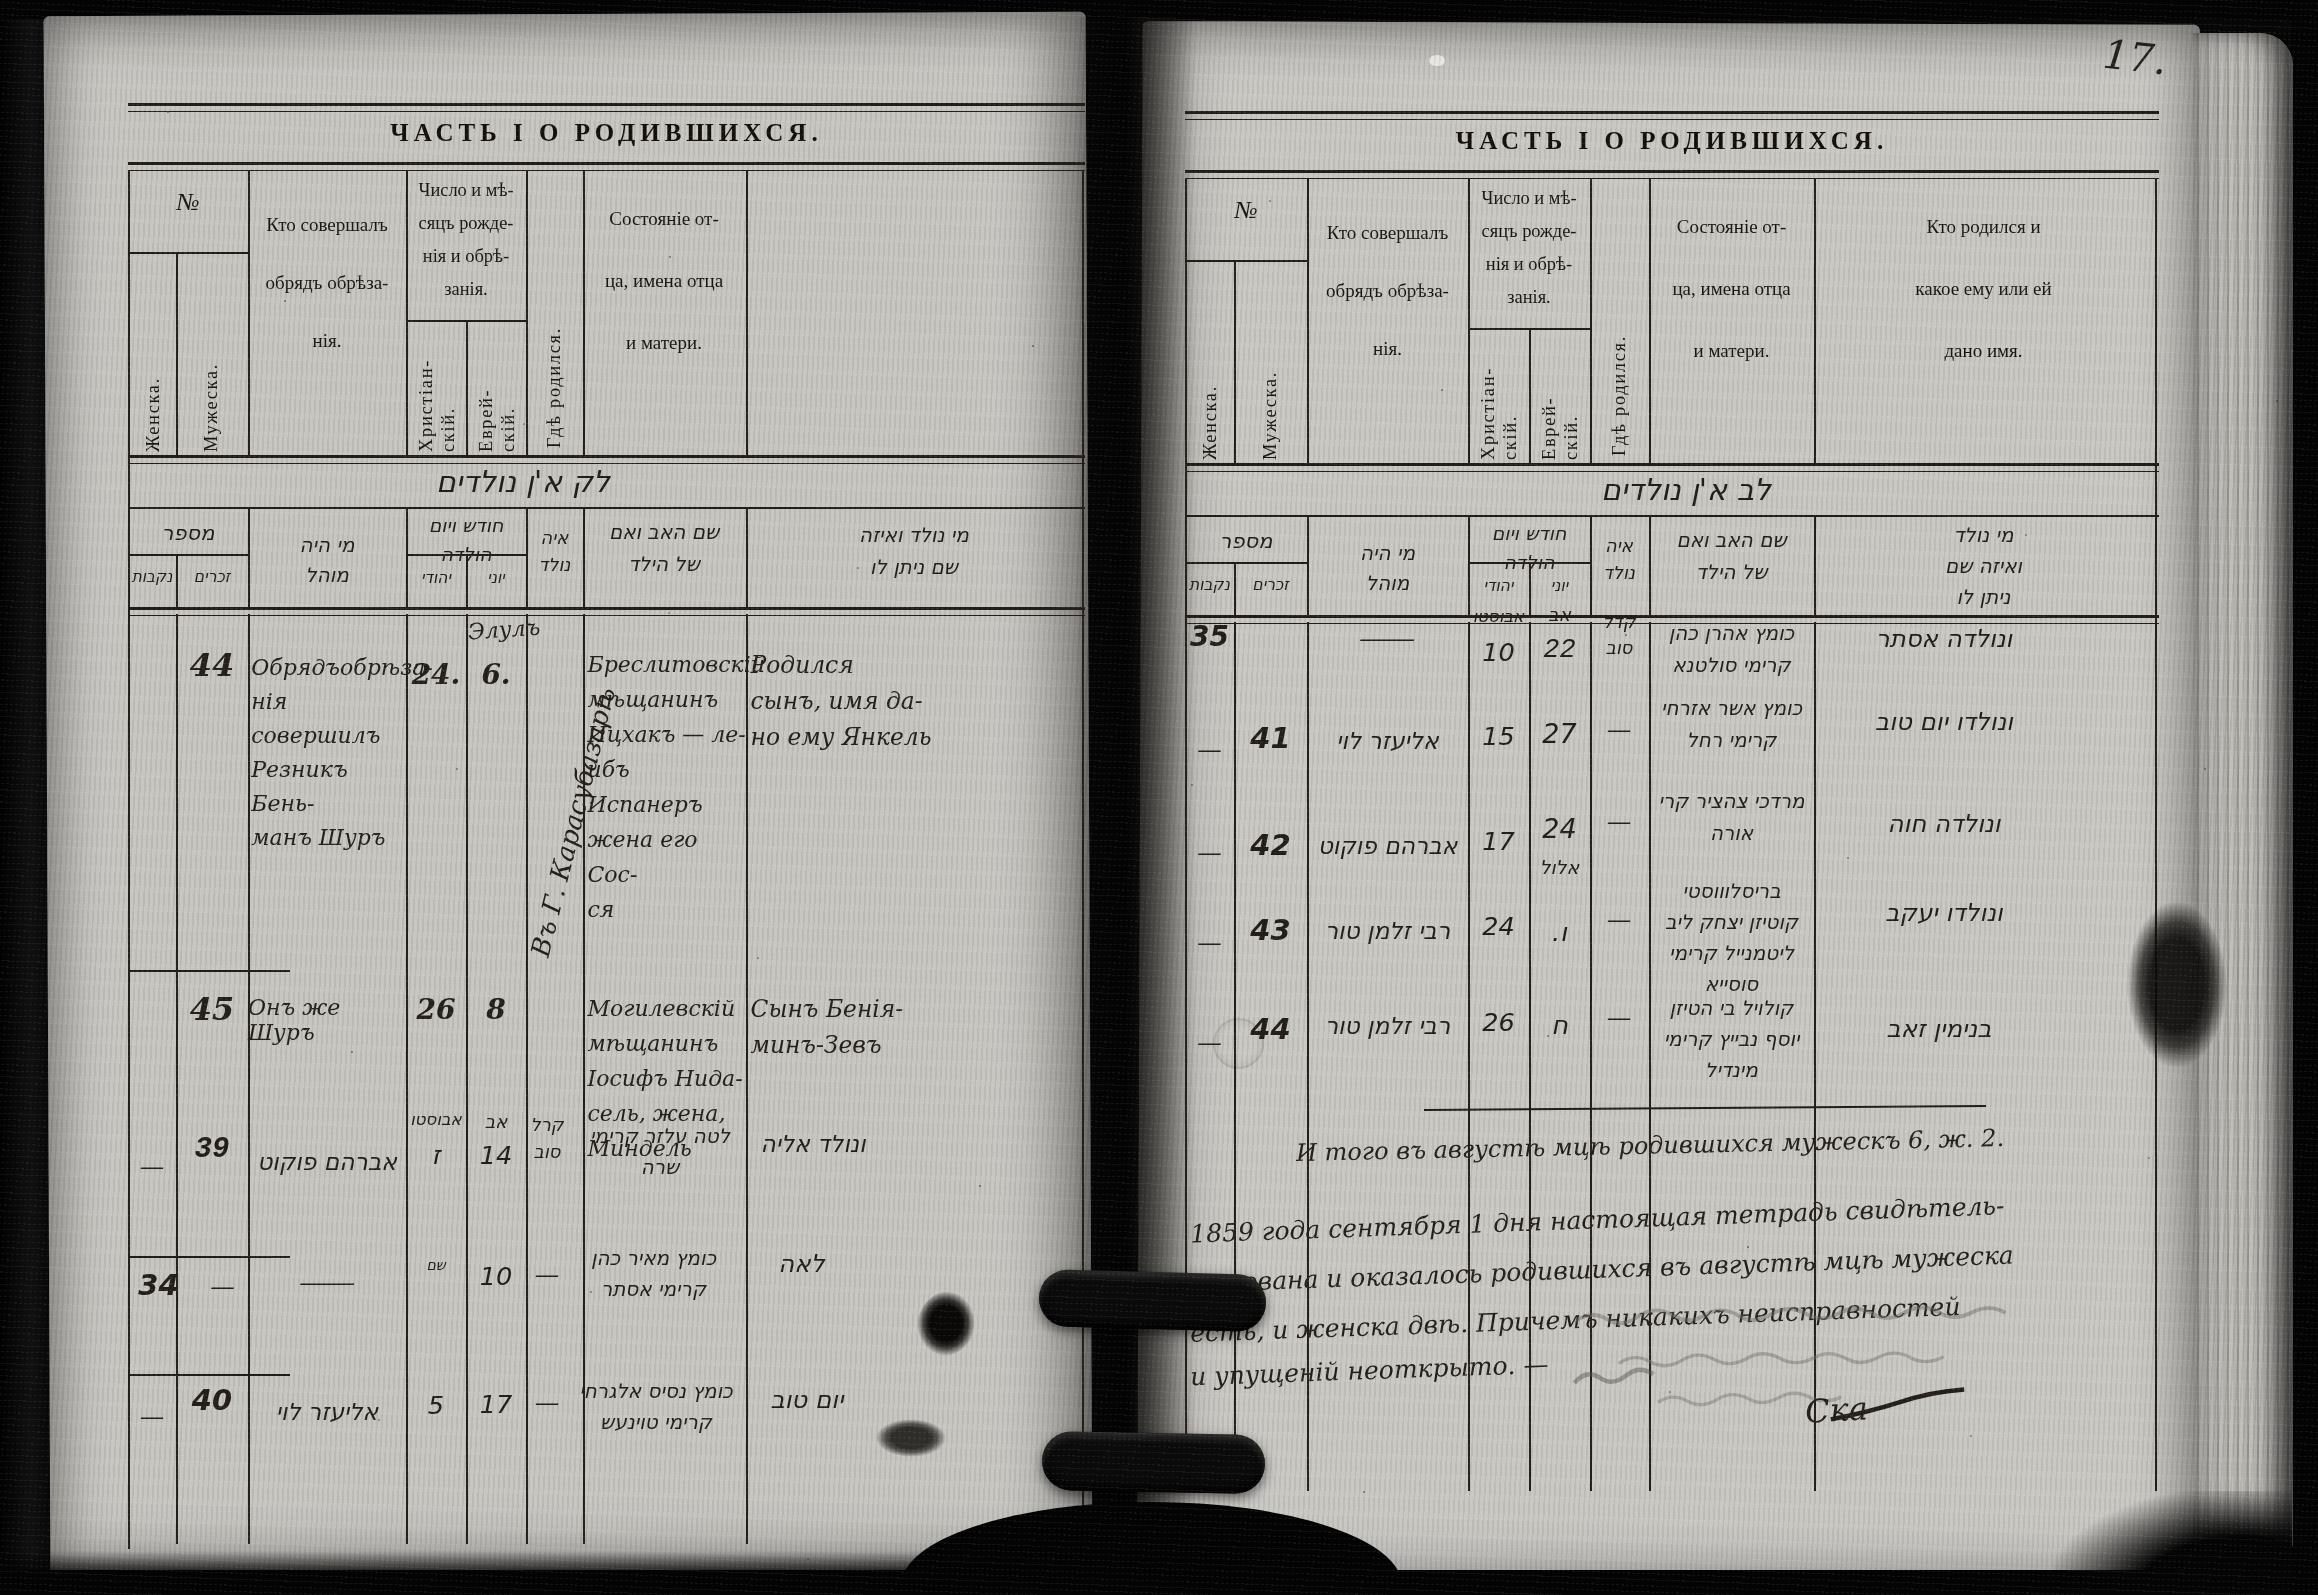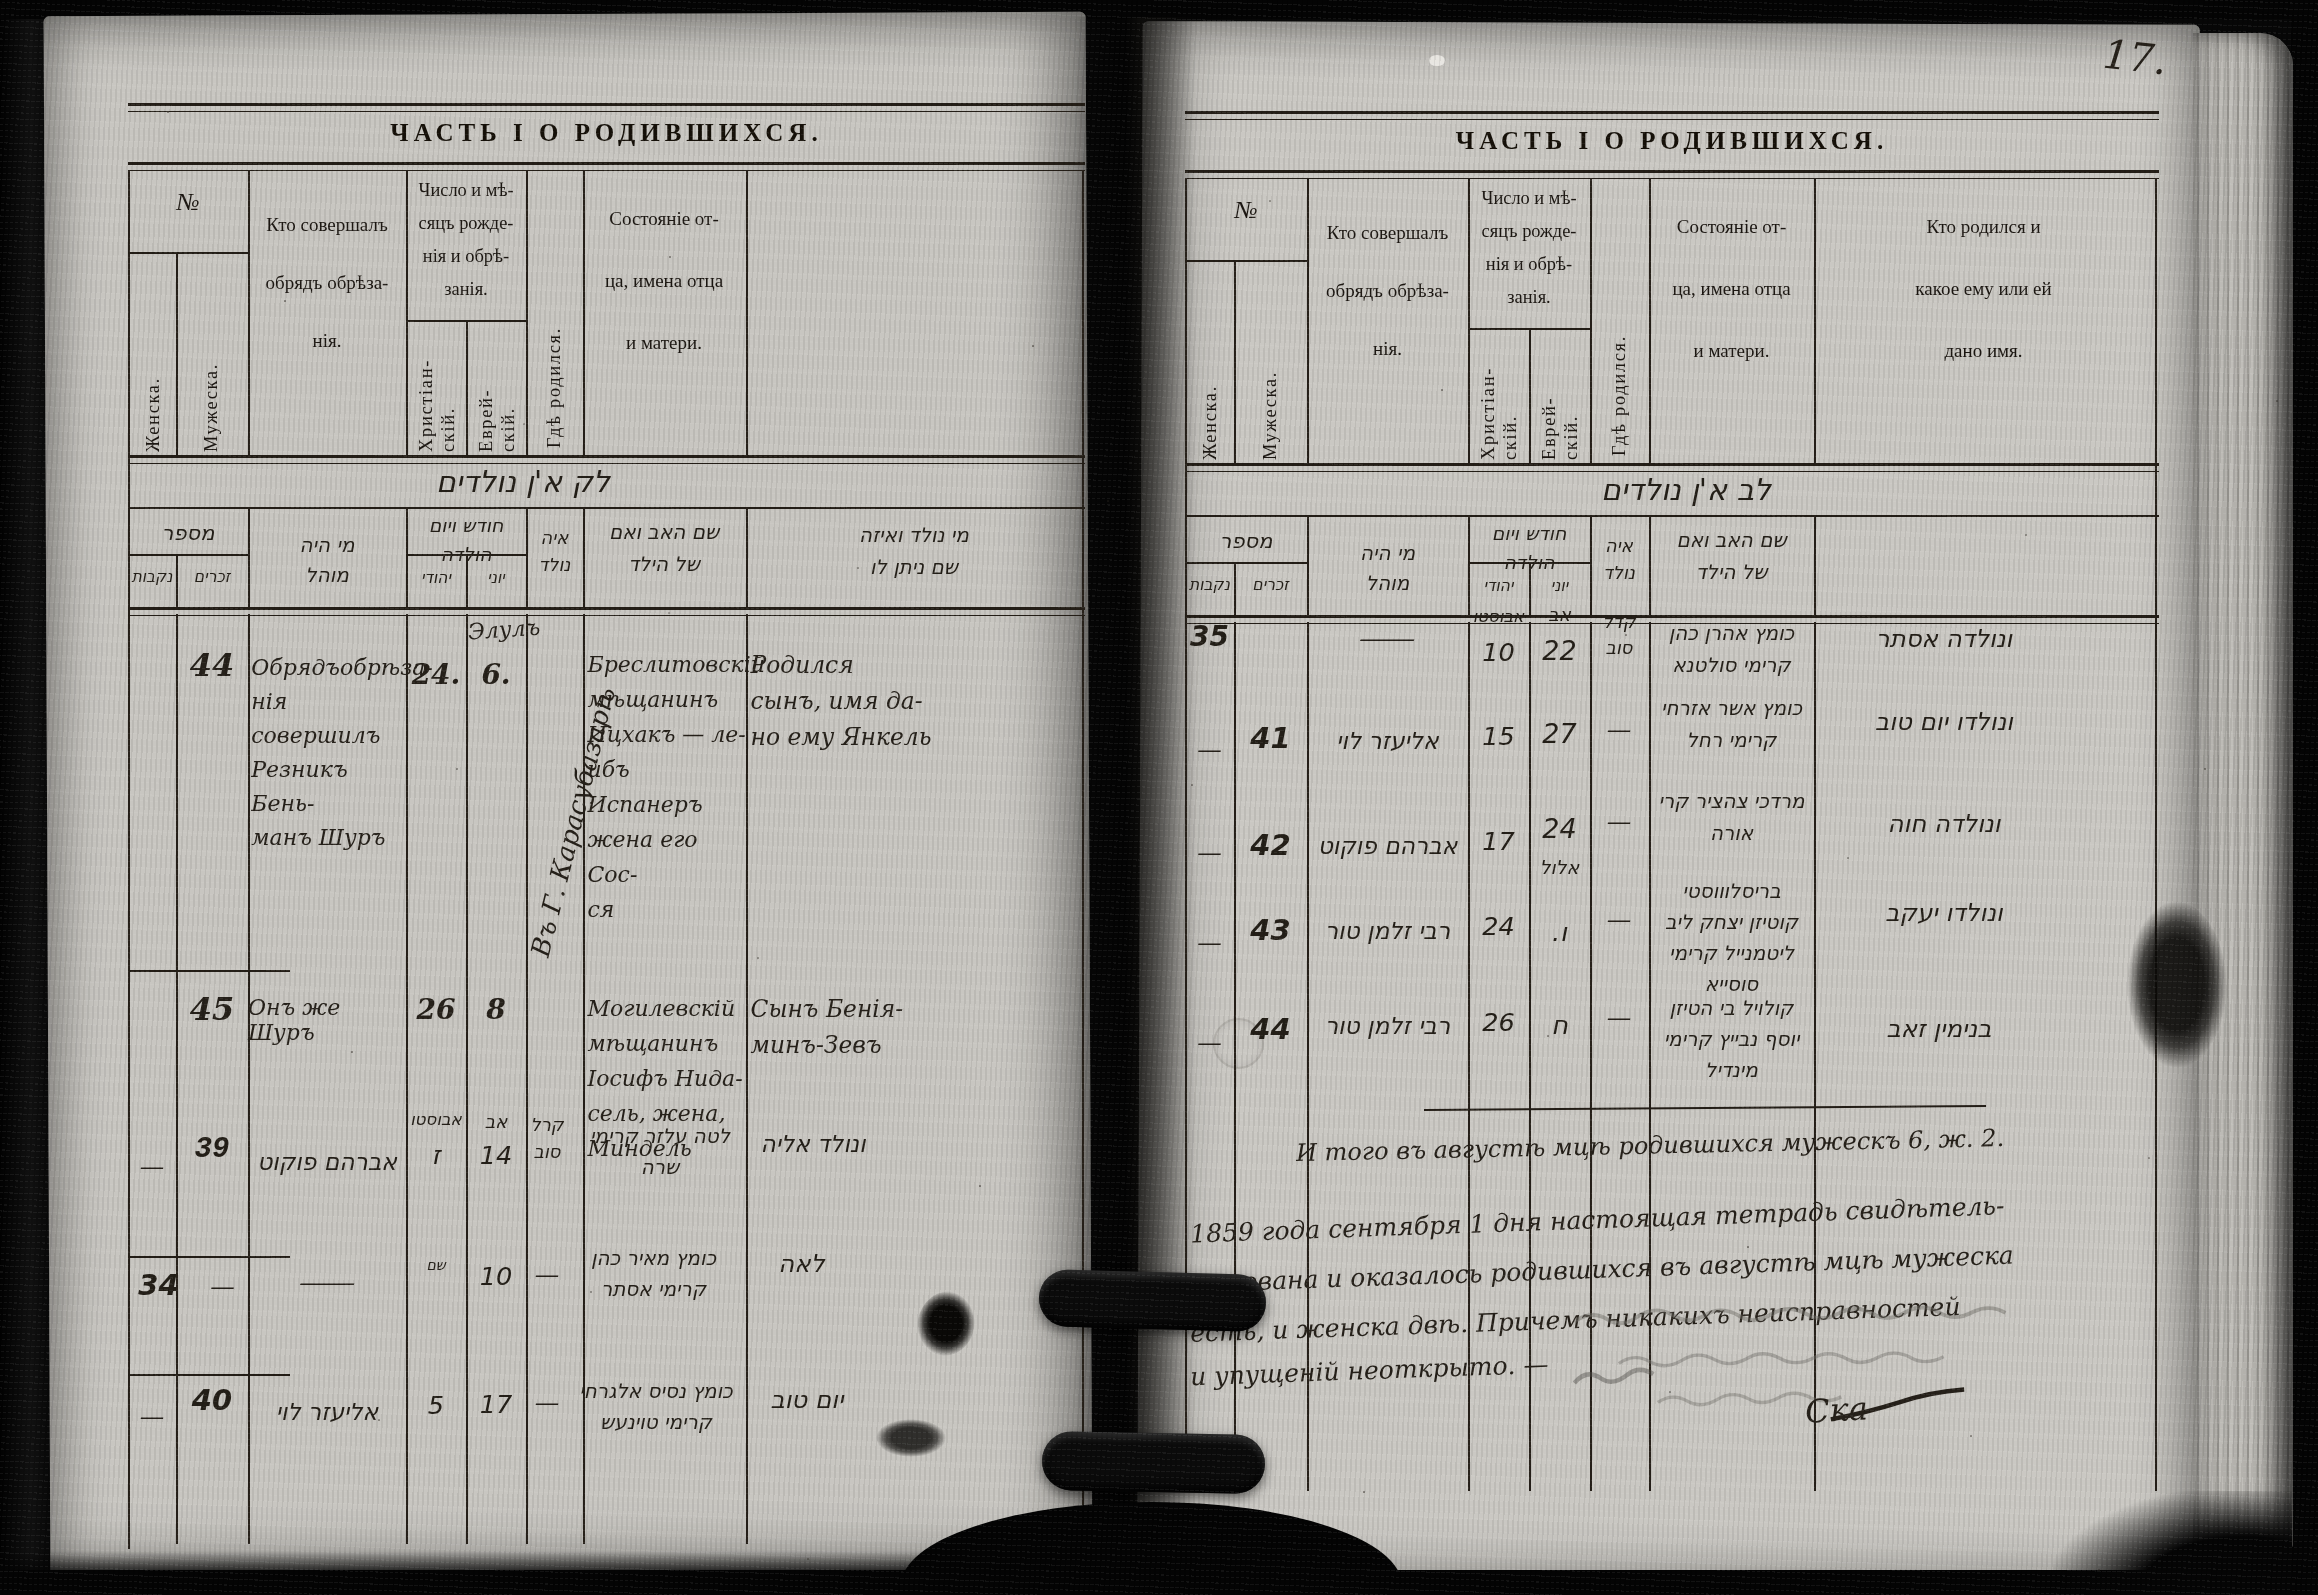--- a/index.html
+++ b/index.html
@@ -279,37 +279,40 @@
 מוהל</div>
     <div class="t hh" style="left:283px;top:408px;width:122px;font-size:19px;line-height:29px;">חודש ויום
 הולדה</div>
     <div class="hr" style="left:283px;top:451px;width:122px;height:1.7px;"></div>
     <div class="t hh" style="left:283px;top:466px;width:61px;font-size:15.6px;">יהודי</div>
     <div class="t hh" style="left:344px;top:466px;width:61px;font-size:15.6px;">יוני</div>
     <div class="t hh" style="left:405px;top:421px;width:58px;font-size:18px;line-height:27px;">איה
 נולד</div>
     <div class="t hh" style="left:464px;top:413px;width:165px;font-size:20px;line-height:32px;">שם האב ואם
 של הילד</div>
+    <div class="t hh" style="left:629px;top:409px;width:339px;font-size:20px;line-height:31px;">מי נולד
+ואיזה שם
+ניתן לו</div>
     <div class="hrD" style="left:0;top:504px;width:974px;"></div>
 
     <div class="vl" style="left:49px;top:511px;height:869px;"></div>
     <div class="vl" style="left:122px;top:511px;height:869px;"></div>
     <div class="vl" style="left:283px;top:511px;height:869px;"></div>
     <div class="vl" style="left:344px;top:511px;height:869px;"></div>
     <div class="vl" style="left:405px;top:511px;height:869px;"></div>
     <div class="vl" style="left:464px;top:511px;height:869px;"></div>
     <div class="vl" style="left:629px;top:511px;height:869px;"></div>
 
     <div class="row abs" style="top:504px;left:0;width:974px;">
       <div class="c t hh num cZh" style="top:4.5px;font-size:28px;">35</div>
       <div class="c t hw cMo" style="top:9px;font-size:24.5px;"><span class="dashW">—</span></div>
       <div class="c t hh cChr" style="top:-9px;font-size:16.7px;">אבוסטו</div>
       <div class="c t hh cChr" style="top:22px;font-size:25.6px;">10</div>
       <div class="c t hh cEvr" style="top:-11px;font-size:18px;">אב</div>
-      <div class="c t hh cEvr" style="top:20px;font-size:27px;">22</div>
+      <div class="c t hh cEvr" style="top:20px;font-size:27px;font-family:Liberation Mono, monospace;">22</div>
       <div class="c t hh cGde" style="top:-5.6px;font-size:18px;line-height:25.6px;">קדל
 סוב</div>
       <div class="c t hh cFa" style="top:2.2px;font-size:20px;line-height:32px;">כומץ אהרן כהן
 קרימי סולטנא</div>
       <div class="c t hh" style="left:634px;top:9px;width:250px;font-size:24.5px;">ונולדה אסתר</div>
     </div>
 
     <div class="row abs" style="top:607px;left:0;width:974px;">
       <div class="c t hw cZh" style="top:16.7px;font-size:24.5px;">—</div>
       <div class="c t hh num cMu" style="top:2.8px;font-size:29px;">41</div>

